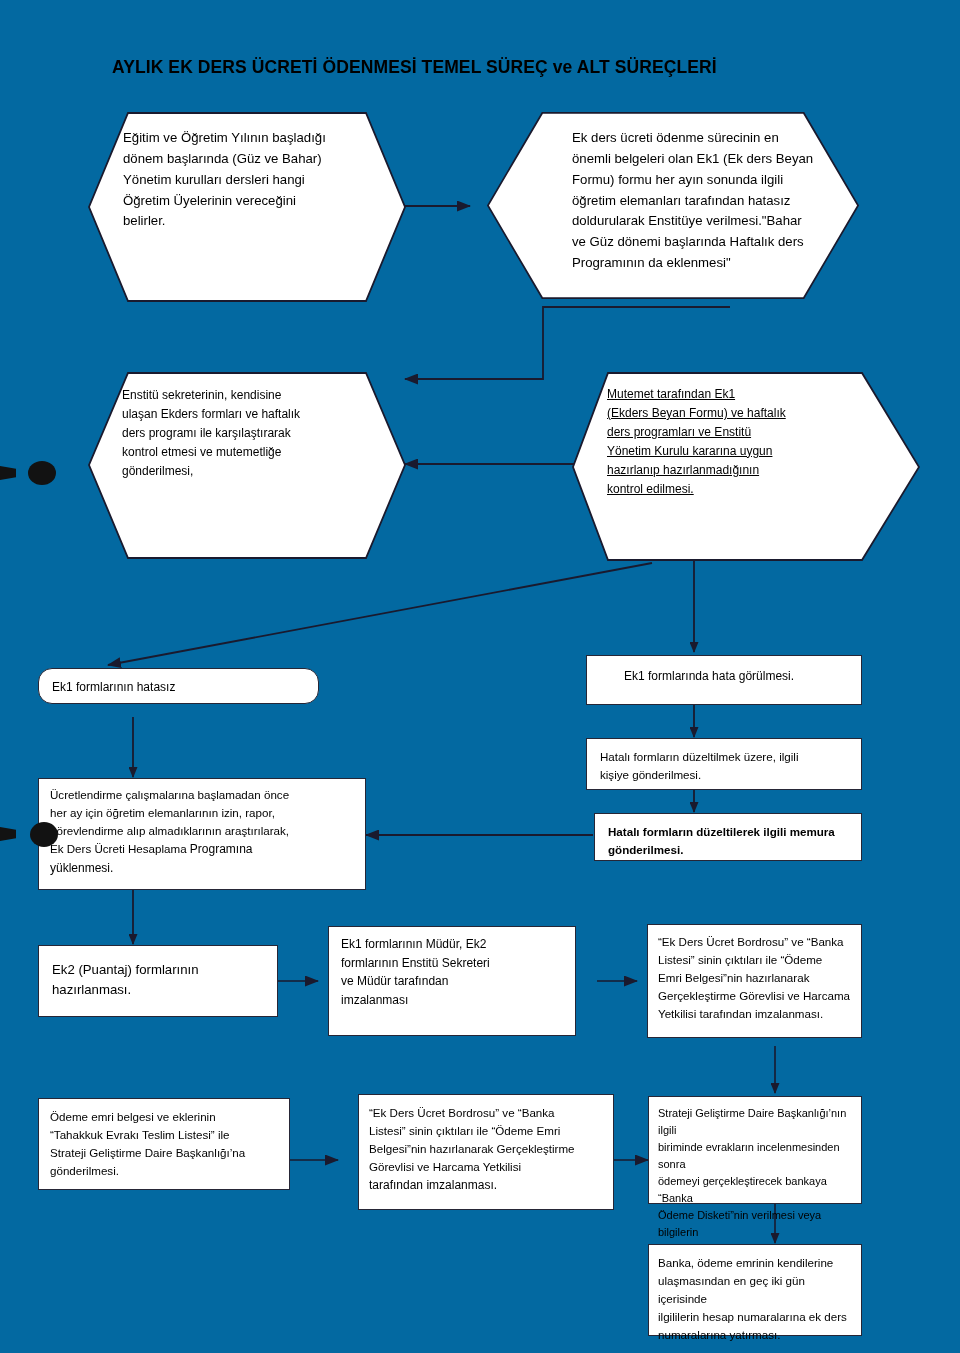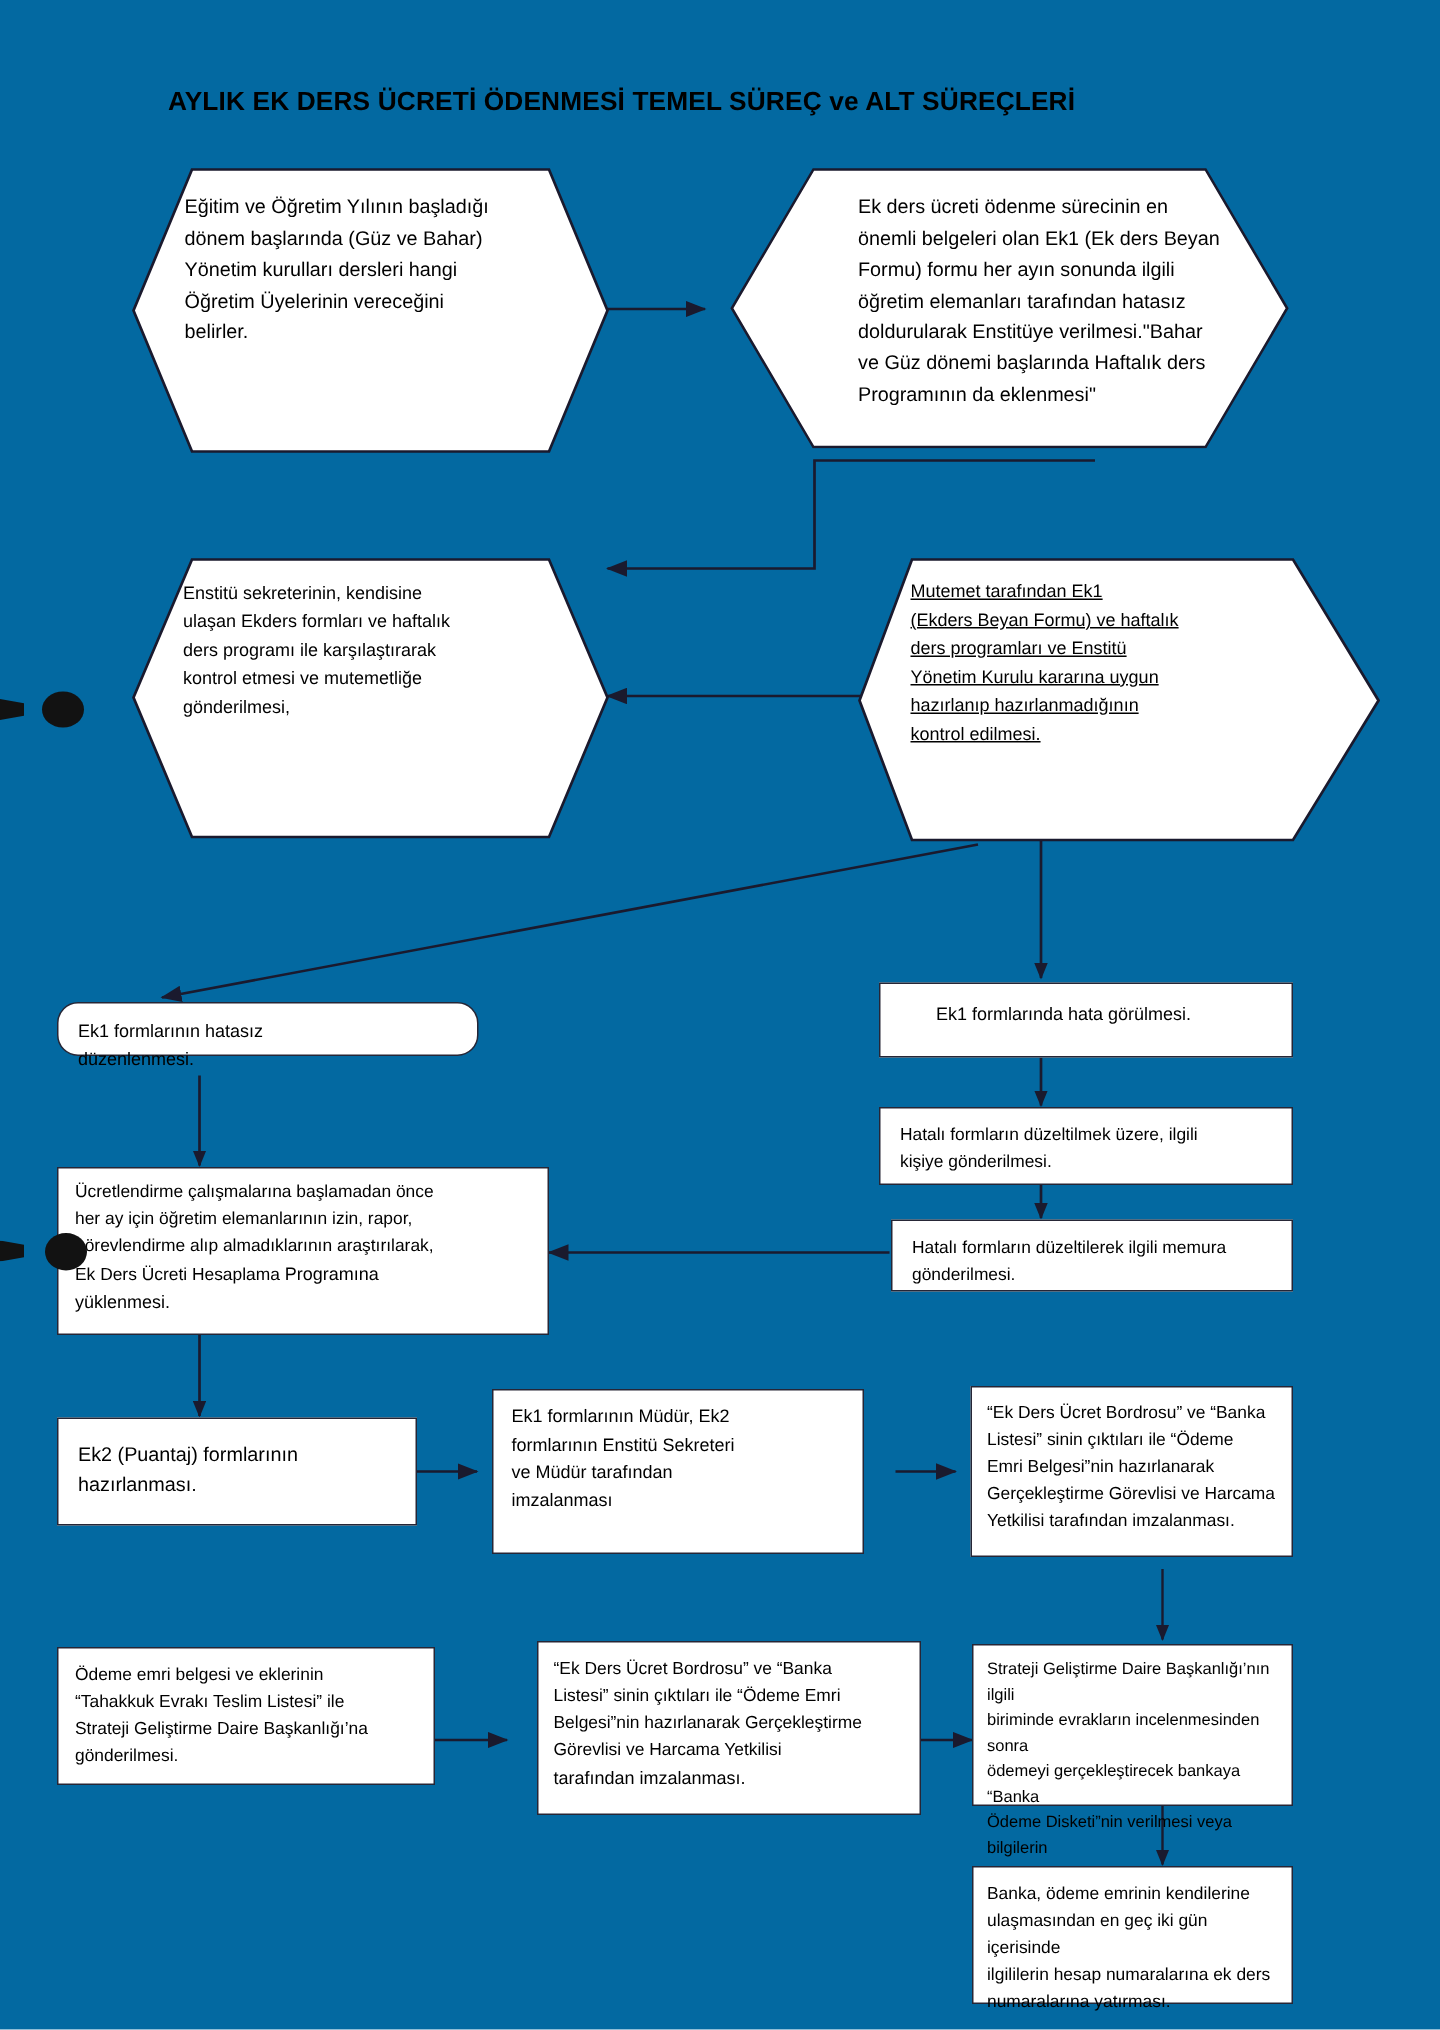--- a/index.html
+++ b/index.html
@@ -179,21 +179,20 @@
       <div>ders programları ve Enstitü</div>
       <div>Yönetim Kurulu kararına uygun</div>
       <div>hazırlanıp hazırlanmadığının</div>
       <div>kontrol edilmesi.</div>
     </div>
   </div>
 
   <div class="box" style="left:38px; top:668px; width:281px; height:36px;border-radius:14px;">
     <div class="inner t-lg">
       <div>Ek1 formlarının hatasız</div>
-      <div>düzenlenmesi.</div>
     </div>
   </div>
 
   <div class="box" style="left:586px; top:655px; width:276px; height:50px;padding-left:24px;">
     <div class="inner t-lg" style="padding-top:11px;">
       <div>Ek1 formlarında hata görülmesi.</div>
     </div>
   </div>
 
   <div class="box" style="left:586px; top:738px; width:276px; height:52px;">
@@ -208,21 +207,21 @@
       <div>Ücretlendirme çalışmalarına başlamadan önce</div>
       <div>her ay için öğretim elemanlarının izin, rapor,</div>
       <div>görevlendirme alıp almadıklarının araştırılarak,</div>
       <div>
         <span>Ek Ders Ücreti Hesaplama </span><span class="t-lg">Programına</span>
       </div>
       <div class="t-lg">yüklenmesi.</div>
     </div>
   </div>
 
-  <div class="box" style="left:594px; top:813px; width:268px; height:48px;">
+  <div class="box" style="left:594px; top:813px; width:268px; height:48px;font-weight:bold;">
     <div class="inner t-sm">
       <div>Hatalı formların düzeltilerek ilgili memura</div>
       <div>gönderilmesi.</div>
     </div>
   </div>
 
   <div class="box" style="left:38px; top:945px; width:240px; height:72px;">
     <div class="inner t-md" style="padding-top:14px;">
       <div>Ek2 (Puantaj) formlarının</div>
       <div>hazırlanması.</div>

